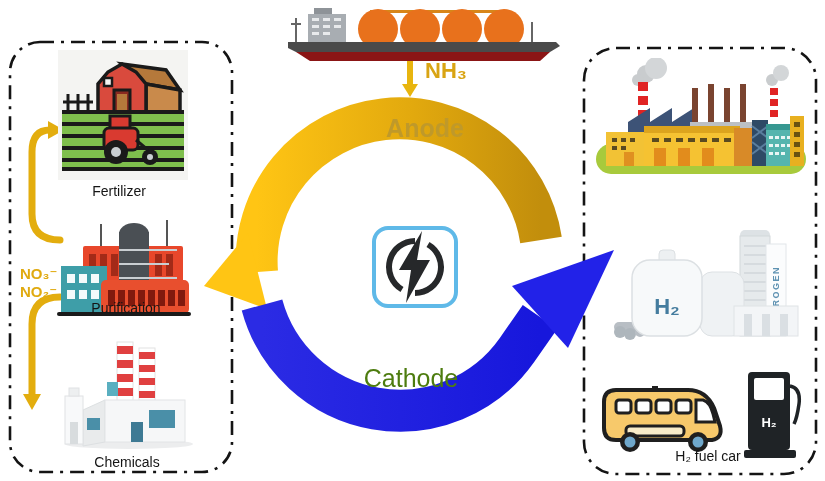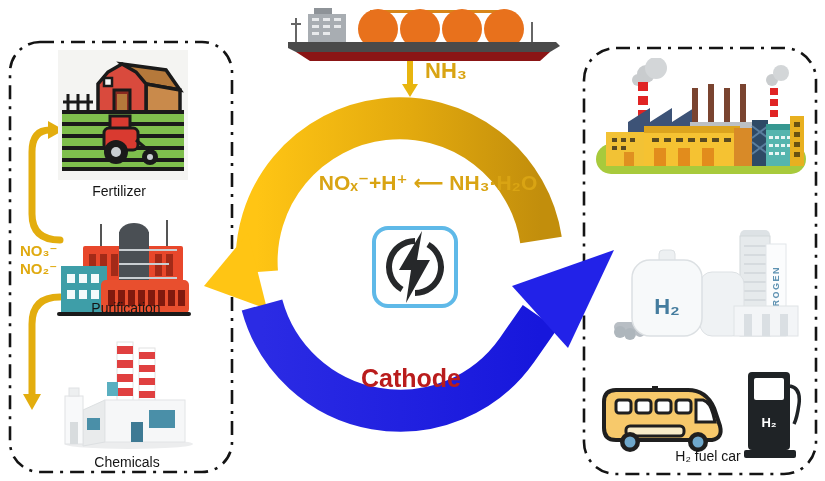--- a/index.html
+++ b/index.html
@@ -4,21 +4,21 @@
 <style>
   html,body{margin:0;padding:0;background:#fff;}
   .canvas{position:relative;width:825px;height:481px;background:#fff;overflow:hidden;
           font-family:"Liberation Sans","DejaVu Sans",sans-serif;border-radius:19px;}
   .abs{position:absolute;}
   .overlay{position:absolute;left:0;top:0;}
   .cap{font-size:14px;font-weight:normal;color:#151515;white-space:nowrap;transform:translateX(-50%);}
   .goldtxt{color:#D9A413;white-space:nowrap;}
   .eq{font-size:21px;font-weight:600;white-space:nowrap;transform:translateX(-50%);}
   .big{font-size:25px;font-weight:600;white-space:nowrap;transform:translateX(-50%);}
-  .flowlbl{font-size:15px;font-weight:bold;color:#E0AA10;white-space:nowrap;}
+  .flowlbl{font-size:15px;font-weight:bold;color:#E0AA10;white-space:nowrap;margin-top:23px;}
 </style>
 </head>
 <body>
 
 <div class="canvas">
 
   <svg class="overlay" width="825" height="481" viewBox="0 0 825 481">
     <defs>
       <linearGradient id="goldGrad" x1="0" y1="0" x2="1" y2="0">
         <stop offset="0" stop-color="#FFC514"></stop>
@@ -70,32 +70,32 @@
     <circle cx="96" cy="25" r="20" fill="#E8711C"></circle>
     <circle cx="138" cy="25" r="20" fill="#E8711C"></circle>
     <circle cx="180" cy="25" r="20" fill="#E8711C"></circle>
     <circle cx="222" cy="25" r="20" fill="#E8711C"></circle>
     <polygon points="6,38 274,38 278,42 268,48 14,48 6,44" fill="#4A4A4A"></polygon>
     <polygon points="14,48 268,48 258,57 28,57" fill="#8B1515"></polygon>
   </svg>
 
   <div class="abs goldtxt" style="left:425px;top:58px;font-size:22px;font-weight:600">NH₃</div>
 
-
-  <div class="abs eq" style="left:428px;top:171px;color:#D9A413">NOₓ⁻+H⁺ ⟵ NH₃·H₂O</div>
+  <div class="abs big" style="left:425px;top:114px;color:#BF992A">Anode</div>
+
 
   <svg class="abs" style="left:371px;top:225px" width="88" height="84" viewBox="0 0 88 84">
     <rect x="3" y="3" width="82" height="78" rx="14" fill="#ffffff" stroke="#5FB9E8" stroke-width="4"></rect>
     <path d="M 44,16 A 26,26 0 0 0 31,64.5" fill="none" stroke="#26282A" stroke-width="6"></path>
     <path d="M 44,68 A 26,26 0 0 0 57,19.5" fill="none" stroke="#26282A" stroke-width="6"></path>
     <polygon points="51,6 28,45 40,45 35,78 59,35 46,35" fill="#26282A"></polygon>
   </svg>
 
 
-  <div class="abs big" style="left:411px;top:364px;color:#b91c1c;font-weight:bold">Cathode</div>
+  <div class="abs big" style="left:411px;top:364px;color:#4d7c0f;font-weight:normal">Cathode</div>
 
   <svg class="abs" style="left:58px;top:50px" width="130" height="130" viewBox="0 0 130 130">
     <rect x="0" y="0" width="130" height="130" fill="#F4F4F2"></rect>
     <g stroke="#1a1a1a" stroke-width="3">
       <line x1="10" y1="44" x2="10" y2="62"></line>
         <line x1="20" y1="44" x2="20" y2="62"></line>
       <line x1="30" y1="44" x2="30" y2="62"></line>
         <line x1="5" y1="52" x2="35" y2="52"></line>
     </g>
     <polygon points="64,14 108,20 122,40 88,34" fill="#B5793B" stroke="#1a1a1a" stroke-width="3.5"></polygon>

